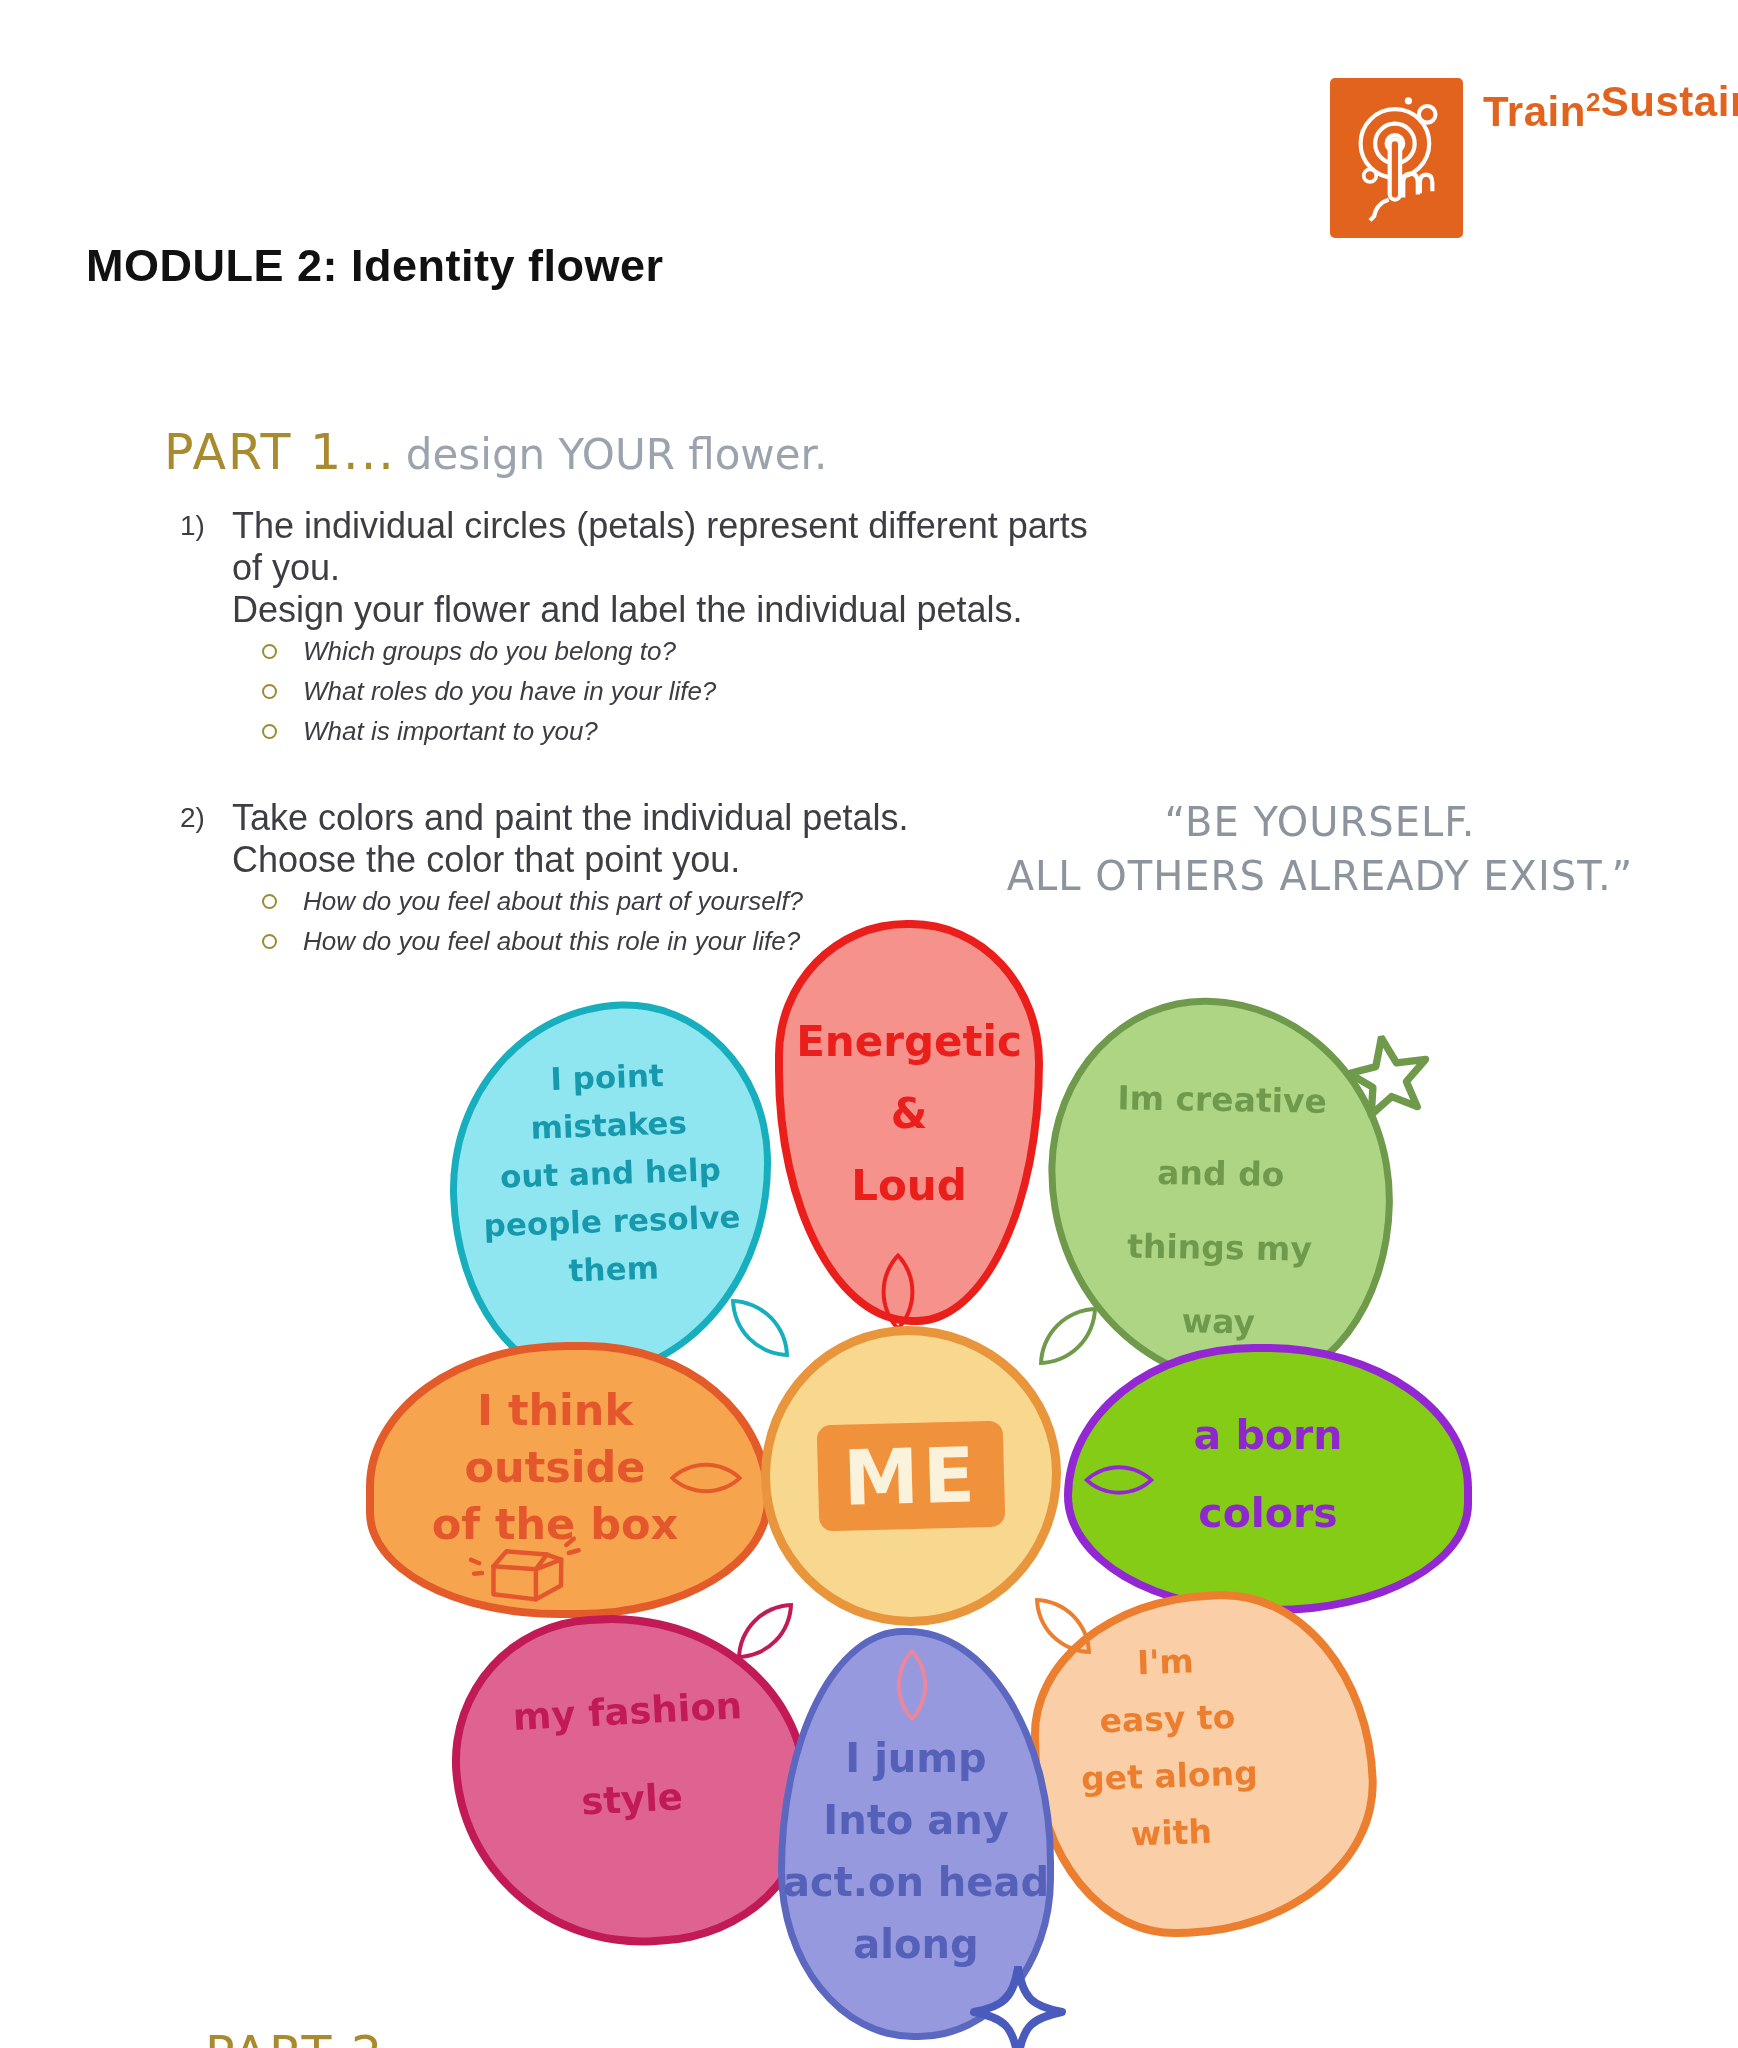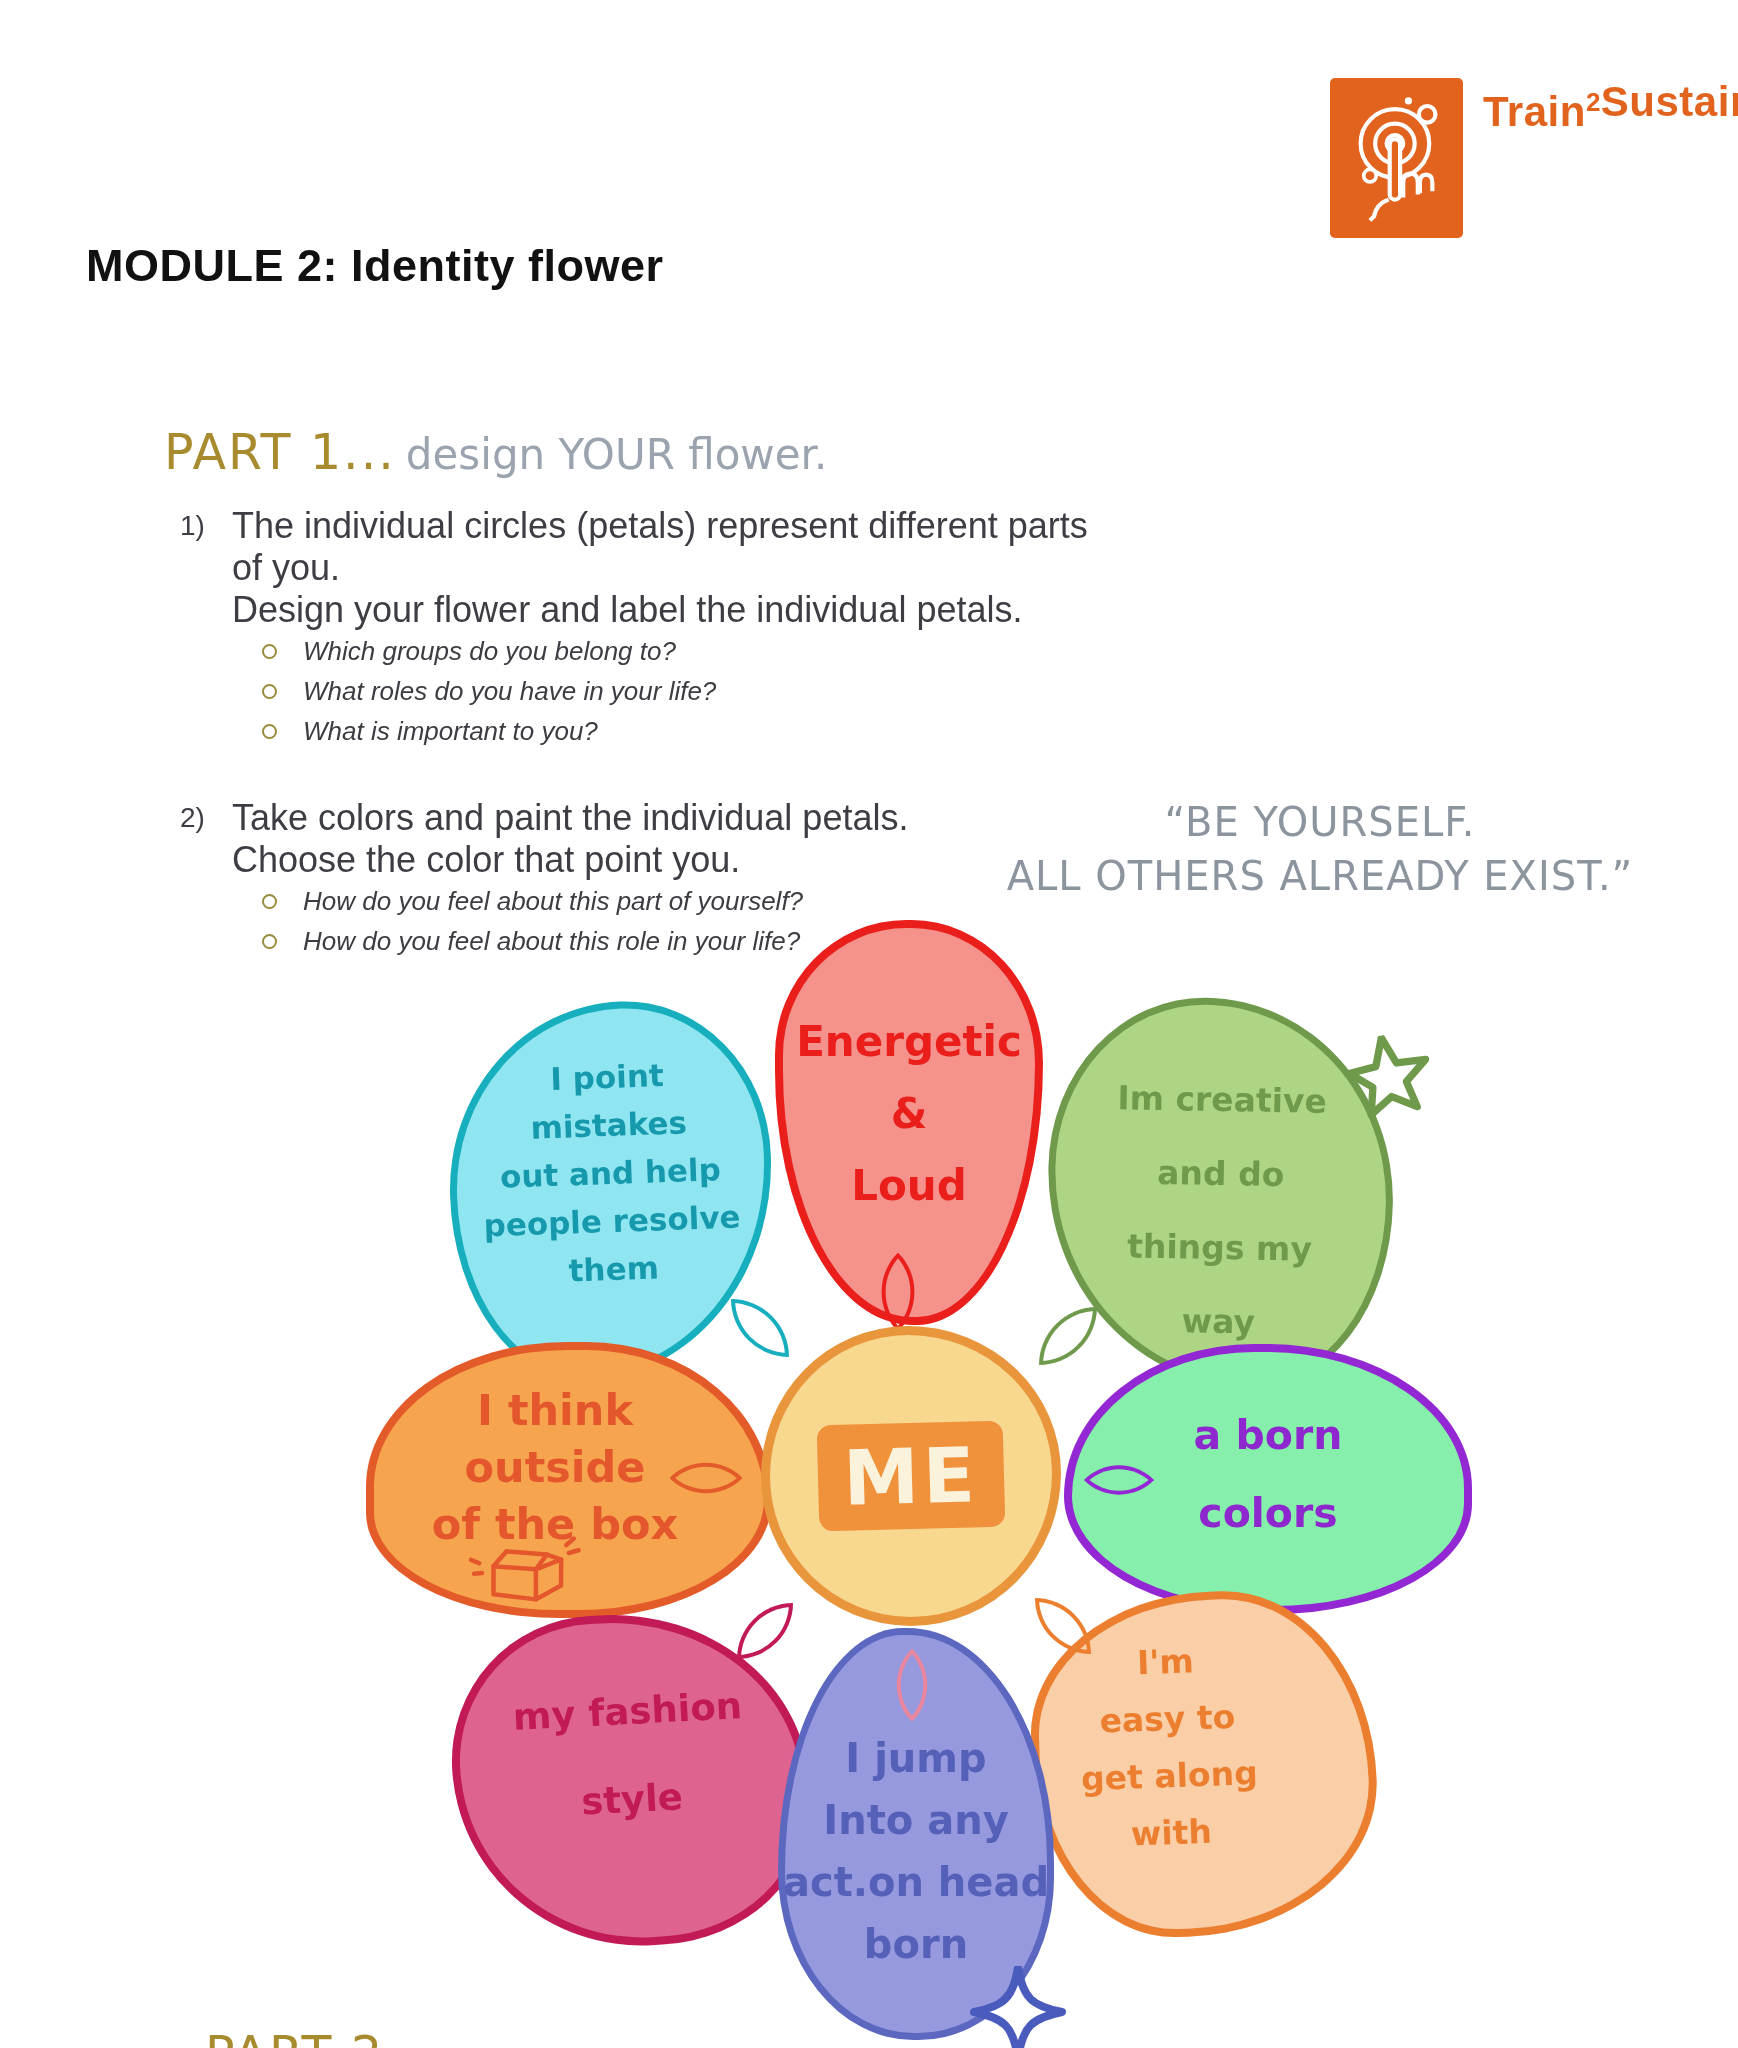--- a/index.html
+++ b/index.html
@@ -162,42 +162,42 @@
       <div class="pline">&amp;</div>
       <div class="pline">Loud</div>
     </div>
 
     <div class="petal petal-left" style="background-color: rgb(247, 164, 79); border-color: rgb(228, 91, 42); color: rgb(228, 87, 44);">
       <div class="pline">I think</div>
       <div class="pline">outside</div>
       <div class="pline">of the box</div>
     </div>
 
-    <div class="petal petal-right" style="background-color: #86efac; border-color: rgb(147, 39, 211); color: rgb(143, 39, 206); align-items: center;">
+    <div class="petal petal-right" style="background-color: #84cc16; border-color: rgb(147, 39, 211); color: rgb(143, 39, 206); align-items: center;">
       <div class="pline">a born</div>
       <div class="pline">colors</div>
     </div>
 
     <div class="petal petal-bottomleft" style="background-color: rgb(223, 99, 144); border-color: rgb(193, 26, 86); color: rgb(193, 26, 86);">
       <div class="pline">my fashion</div>
       <div class="pline">style</div>
     </div>
 
     <div class="petal petal-bottomright" style="background-color: rgb(250, 207, 167); border-color: rgb(236, 127, 47); color: rgb(236, 127, 47);">
       <div class="pline">I'm</div>
       <div class="pline">easy to</div>
       <div class="pline">get along</div>
       <div class="pline">with</div>
     </div>
 
     <div class="petal petal-bottom" style="background-color: rgb(151, 153, 223); border-color: rgb(92, 104, 192); color: rgb(85, 96, 184);">
       <div class="pline">I jump</div>
       <div class="pline">Into any</div>
       <div class="pline">act.on head</div>
-      <div class="pline">born</div>
+      <div class="pline">along</div>
     </div>
 
     <div class="leaf leaf-red" style="border-color: rgb(234, 31, 27);"></div>
     <div class="leaf leaf-cyan" style="border-color: rgb(23, 175, 190);"></div>
     <div class="leaf leaf-green" style="border-color: rgb(111, 154, 76);"></div>
     <div class="leaf leaf-orange" style="border-color: rgb(228, 91, 42);"></div>
     <div class="leaf leaf-purple" style="border-color: rgb(147, 39, 211);"></div>
     <div class="leaf leaf-pink" style="border-color: rgb(193, 26, 86);"></div>
     <div class="leaf leaf-peach" style="border-color: rgb(236, 127, 47);"></div>
     <div class="leaf leaf-bluepink" style="border-color: rgb(232, 135, 158);"></div>

